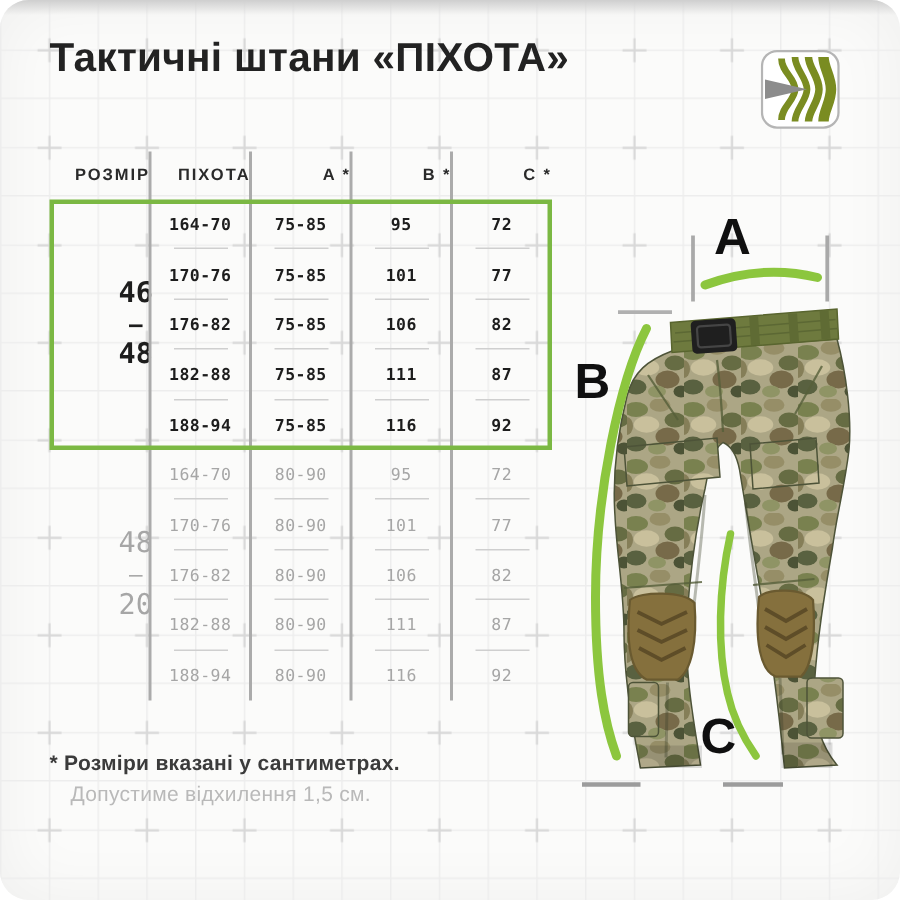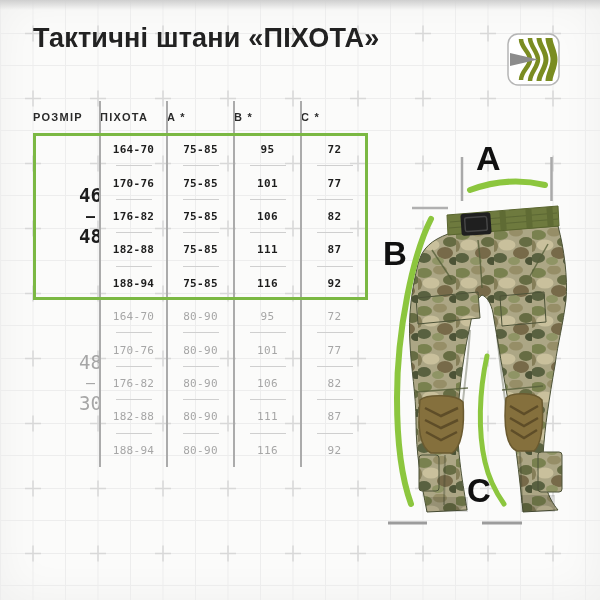--- a/index.html
+++ b/index.html
@@ -1,35 +1,36 @@
 <!DOCTYPE html>
 <html><head>
 <meta charset="utf-8">
 <style>
   html,body{margin:0;padding:0;background:#ffffff;}
   .stage{
     position:relative;width:600px;height:600px;overflow:hidden;
     background:#fbfbfa;font-family:"Liberation Sans",sans-serif;
     box-shadow:inset 0 0 45px rgba(0,0,0,0.05);
+    border-radius:19px;
   }
   .top-shade{position:absolute;left:0;top:0;width:600px;height:10px;
     background:linear-gradient(#cfcfcf,rgba(207,207,207,0));}
   .bg-grid{position:absolute;left:0;top:0;}
 
   
   .title{position:absolute;left:33px;top:21px;color:#222;font-weight:700;
     font-size:27px;line-height:34px;letter-spacing:0.2px;}
 
   
   .logo{position:absolute;left:507px;top:33px;width:53px;height:53px;}
 
   
   .size-table{position:absolute;left:33px;top:101px;width:335px;}
   .thead{display:grid;grid-template-columns:repeat(5,67px);height:32px;align-items:center;}
-  .th{text-align:left;font-size:11px;font-weight:700;letter-spacing:1.3px;color:#2a2a2a;}
+  .th{text-align:right;font-size:11px;font-weight:700;letter-spacing:1.3px;color:#2a2a2a;}
   .tgroup{display:grid;grid-template-columns:repeat(5,67px);grid-auto-rows:33.4px;}
   .cell{position:relative;display:flex;align-items:center;justify-content:center;
     font-family:"DejaVu Sans Mono",monospace;font-size:11px;font-weight:700;
     color:#1d1d1d;letter-spacing:0.3px;text-align:center;}
   .g2 .cell{font-weight:400;color:#a6a6a6;}
   .sep::after{content:"";position:absolute;bottom:0;left:50%;transform:translateX(-50%);
     width:36px;height:1px;background:#cfcfcf;}
   .size-label{grid-row:1/span 5;grid-column:1;display:flex;flex-direction:column;
     align-items:center;justify-content:center;font-family:"DejaVu Sans Mono",monospace;
     font-weight:700;font-size:19px;line-height:25px;color:#1d1d1d;margin-left:48px;}
@@ -119,21 +120,21 @@
       <div class="cell">188-94</div>
       <div class="cell">75-85</div>
       <div class="cell">116</div>
       <div class="cell">92</div>
     </div>
 
     <div class="tgroup g2">
       <div class="size-label">
         <span>48</span>
         <span class="dash-line">–</span>
-        <span>30</span>
+        <span>20</span>
       </div>
       <div class="cell sep">164-70</div>
       <div class="cell sep">80-90</div>
       <div class="cell sep">95</div>
       <div class="cell sep">72</div>
       <div class="cell sep">170-76</div>
       <div class="cell sep">80-90</div>
       <div class="cell sep">101</div>
       <div class="cell sep">77</div>
       <div class="cell sep">176-82</div>
@@ -244,14 +245,16 @@
       <path d="M470,190 Q508,176 545,185" stroke-width="6"></path>
       <path d="M431,219 C413,254 397,330 397,398 C397,452 403,482 411,504" stroke-width="6"></path>
       <path d="M487,356 C479,392 478,432 485,462 C489,480 497,494 504,504" stroke-width="5"></path>
     </g>
   </svg>
 
   <div class="meas-letter letter-a">A</div>
   <div class="meas-letter letter-b">B</div>
   <div class="meas-letter letter-c">C</div>
 
+  <div class="footnote1">* Розміри вказані у сантиметрах.</div>
+  <div class="footnote2">Допустиме відхилення 1,5 см.</div>
 
 </div>
 
 </body></html>

